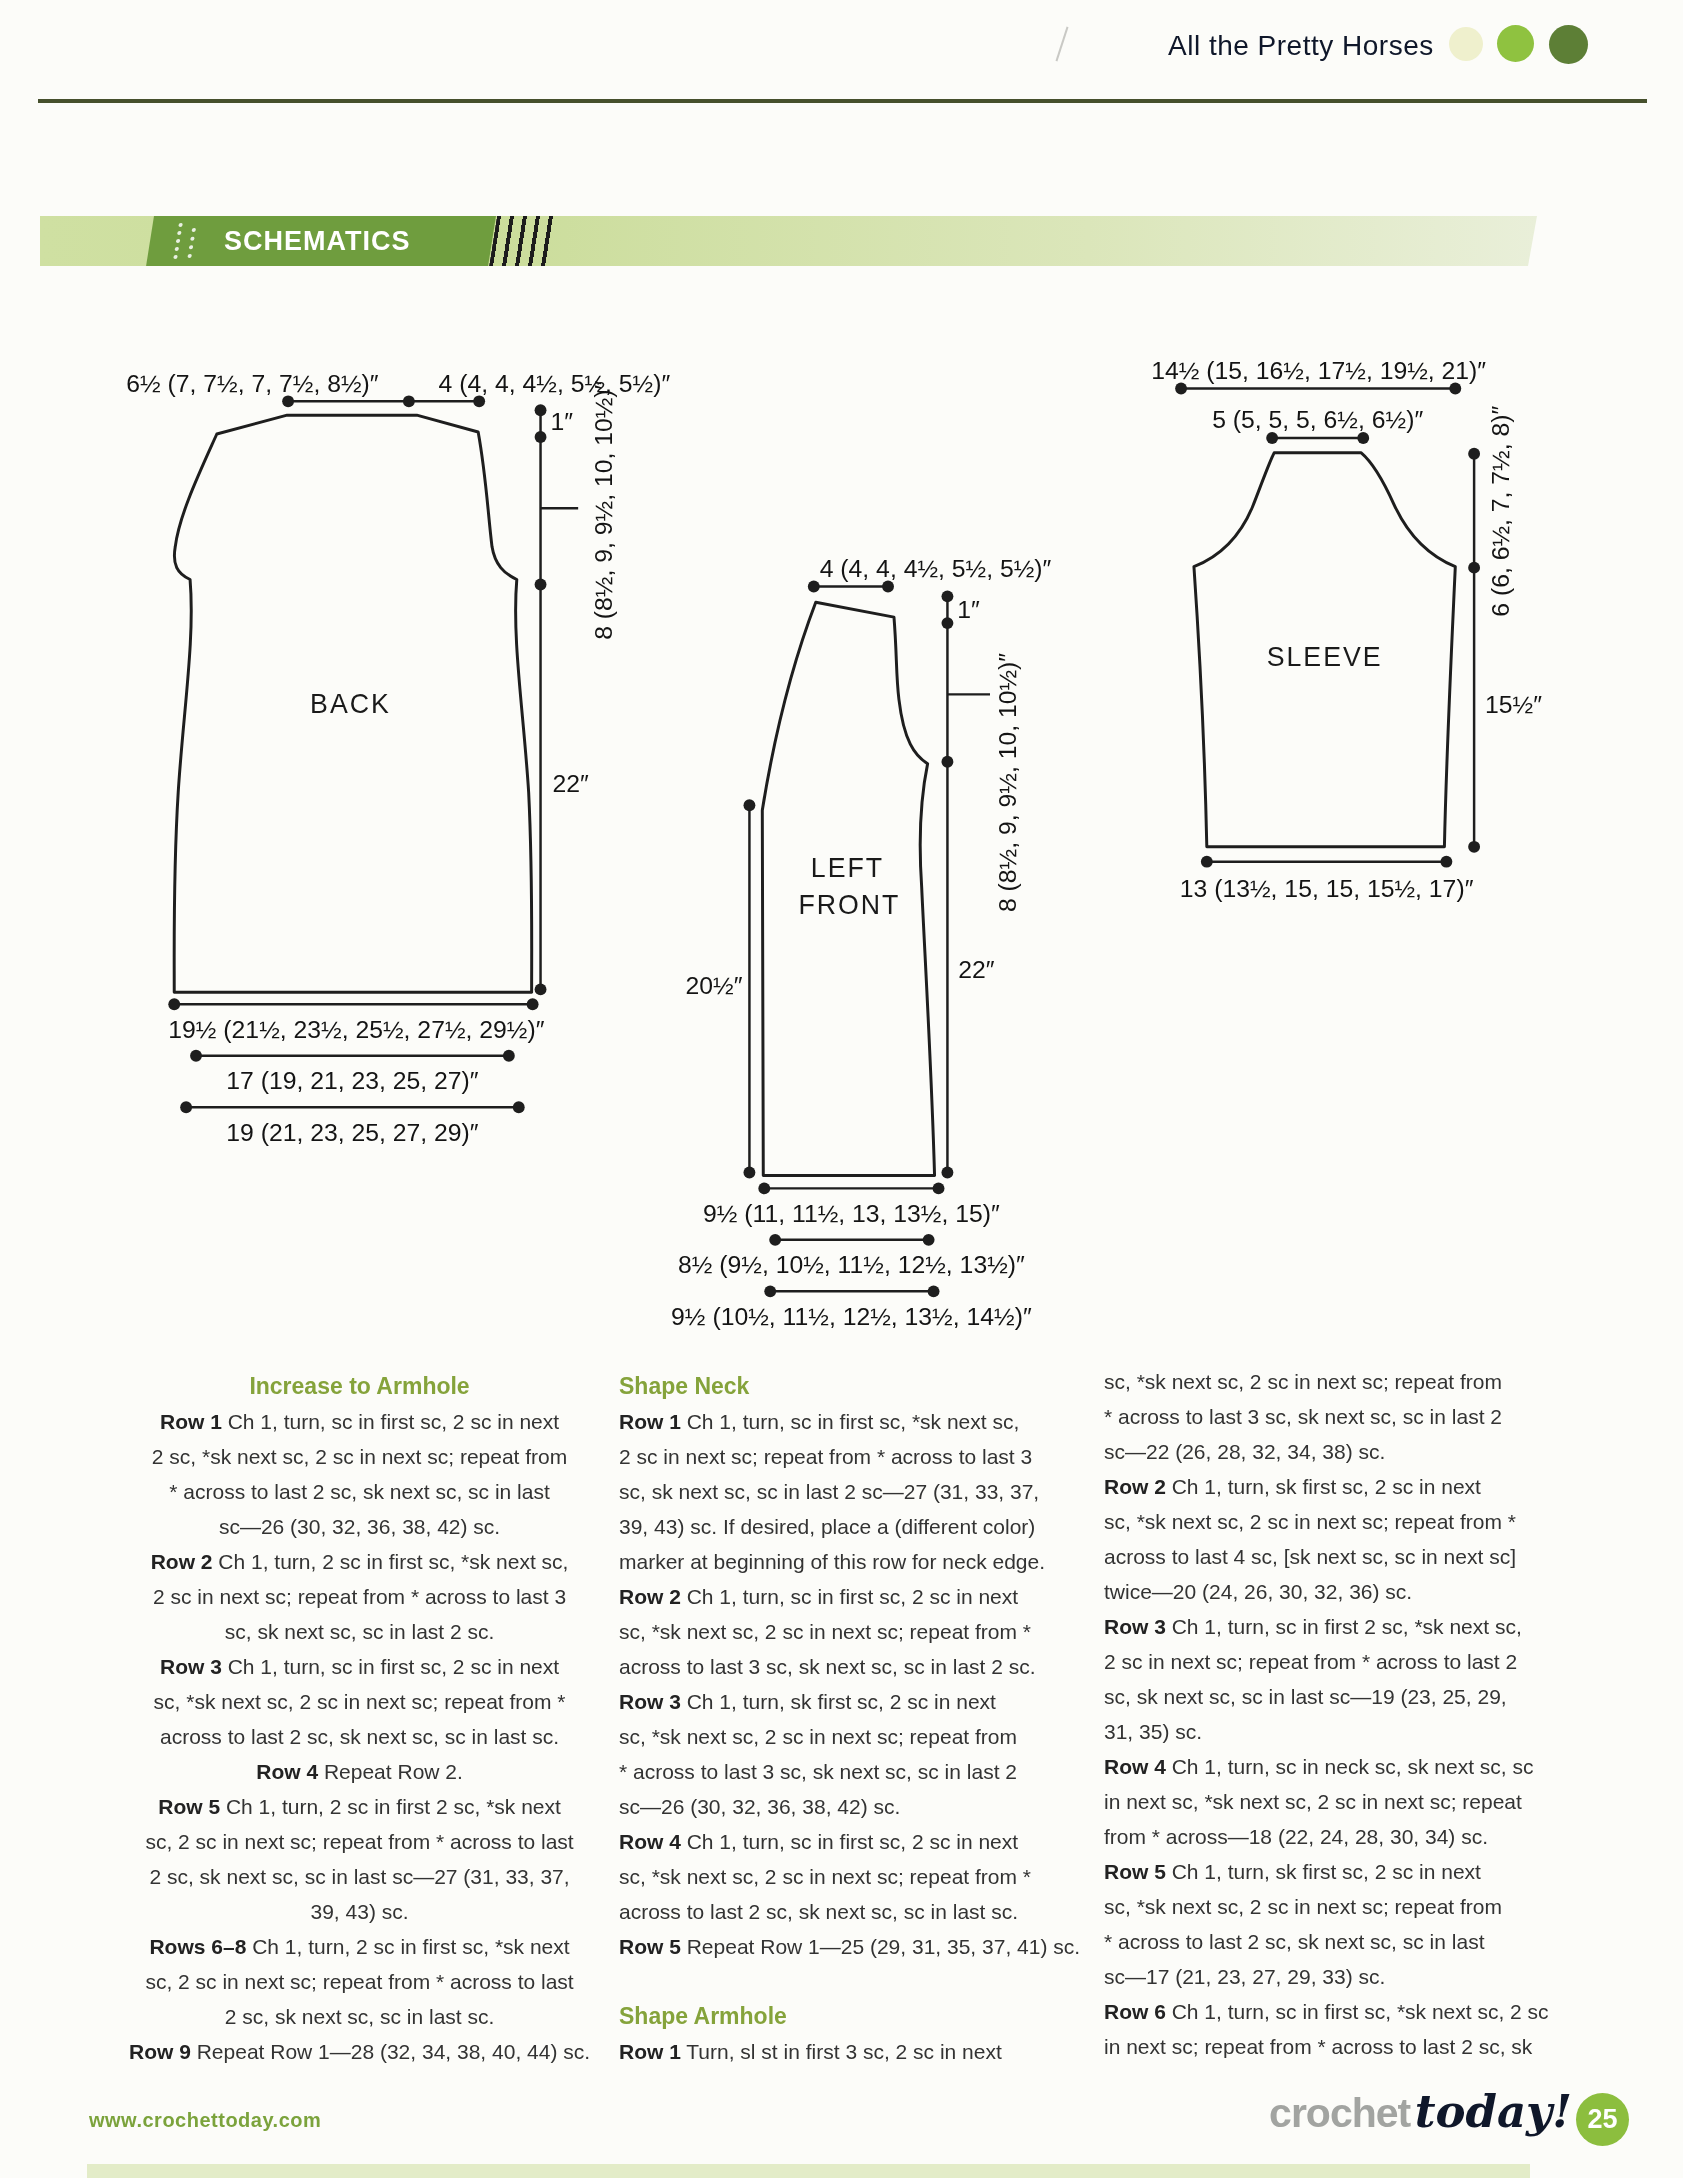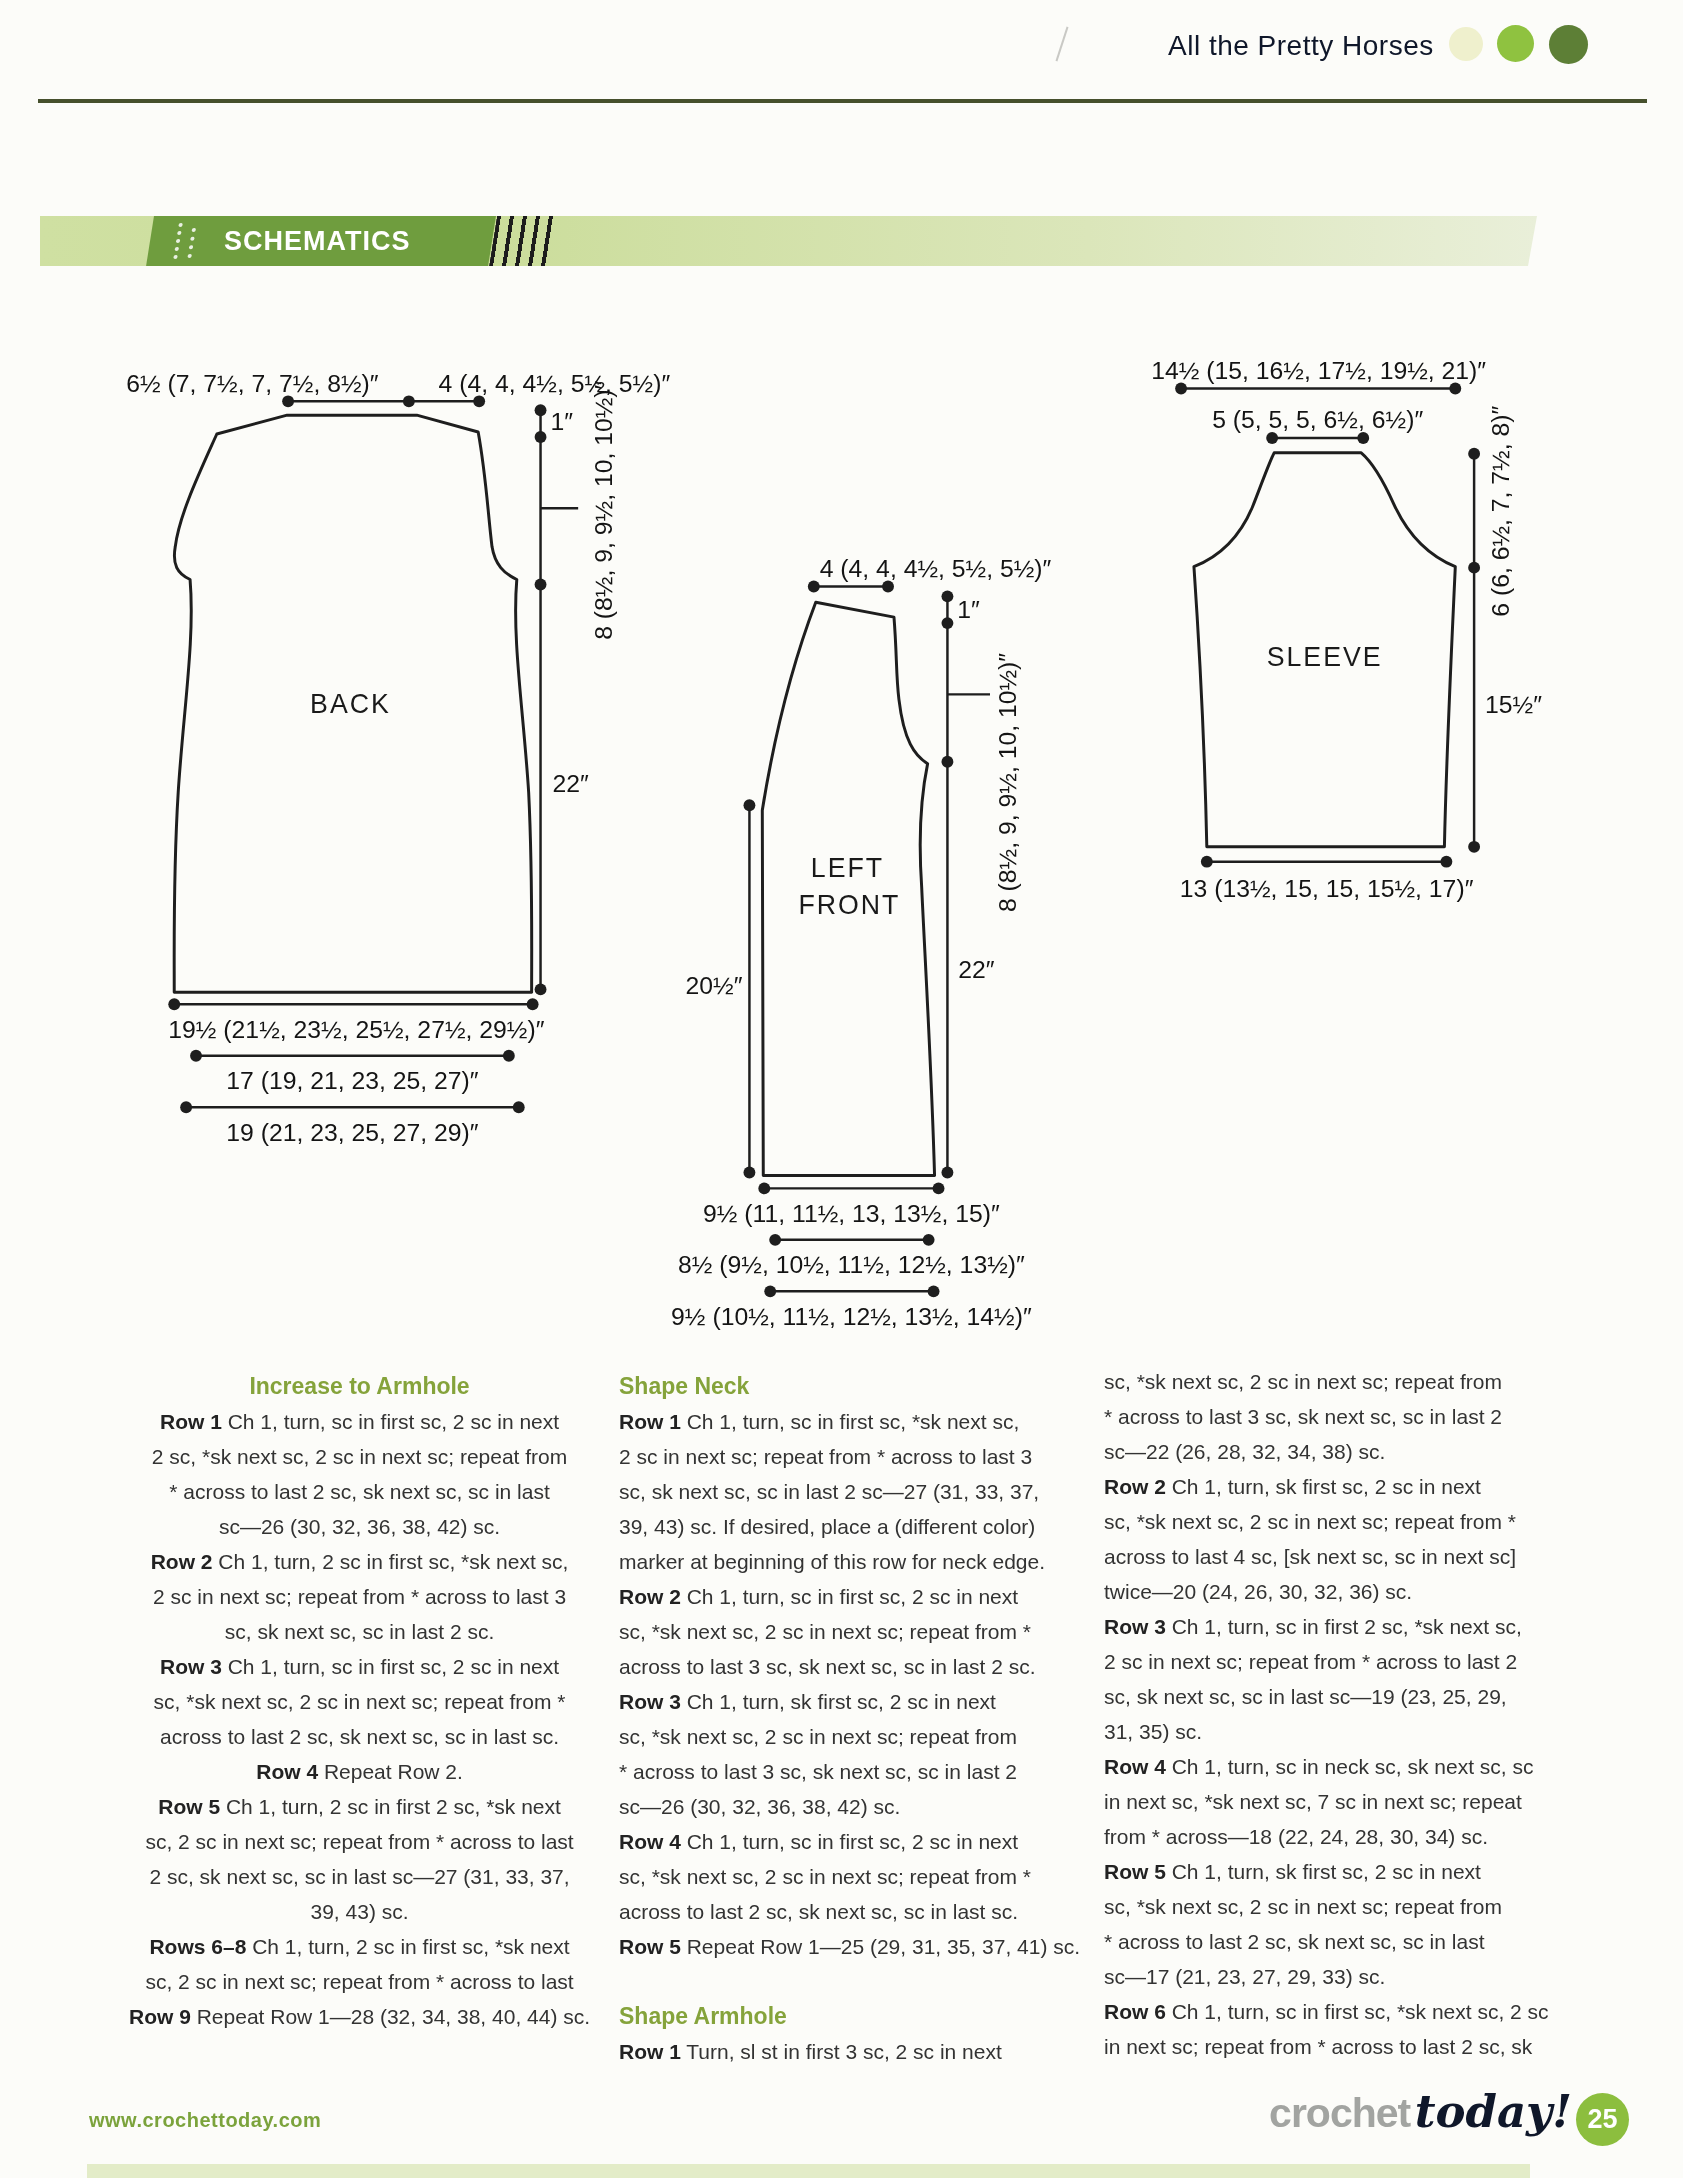--- a/index.html
+++ b/index.html
@@ -228,20 +228,21 @@
       <div class="t-line"><span class="h"></span><span class="b"></span><span class="t">sc, 2 sc in next sc; repeat from * across to last</span></div>
 
       <div class="t-line"><span class="h"></span><span class="b"></span><span class="t">2 sc, sk next sc, sc in last sc—27 (31, 33, 37,</span></div>
 
       <div class="t-line"><span class="h"></span><span class="b"></span><span class="t">39, 43) sc.</span></div>
 
       <div class="t-line"><span class="h"></span><span class="b">Rows 6–8</span><span class="t"> Ch 1, turn, 2 sc in first sc, *sk next</span></div>
 
       <div class="t-line"><span class="h"></span><span class="b"></span><span class="t">sc, 2 sc in next sc; repeat from * across to last</span></div>
 
+      <div class="t-line"><span class="h"></span><span class="b"></span><span class="t">2 sc, sk next sc, sc in last sc.</span></div>
 
       <div class="t-line"><span class="h"></span><span class="b">Row 9</span><span class="t"> Repeat Row 1—28 (32, 34, 38, 40, 44) sc.</span></div>
     </div>
   <div class="col col2">
 
       <div class="t-line"><span class="h">Shape Neck</span><span class="b"></span><span class="t"></span></div>
 
       <div class="t-line"><span class="h"></span><span class="b">Row 1</span><span class="t"> Ch 1, turn, sc in first sc, *sk next sc,</span></div>
 
       <div class="t-line"><span class="h"></span><span class="b"></span><span class="t">2 sc in next sc; repeat from * across to last 3</span></div>
@@ -299,21 +300,21 @@
       <div class="t-line"><span class="h"></span><span class="b">Row 3</span><span class="t"> Ch 1, turn, sc in first 2 sc, *sk next sc,</span></div>
 
       <div class="t-line"><span class="h"></span><span class="b"></span><span class="t">2 sc in next sc; repeat from * across to last 2</span></div>
 
       <div class="t-line"><span class="h"></span><span class="b"></span><span class="t">sc, sk next sc, sc in last sc—19 (23, 25, 29,</span></div>
 
       <div class="t-line"><span class="h"></span><span class="b"></span><span class="t">31, 35) sc.</span></div>
 
       <div class="t-line"><span class="h"></span><span class="b">Row 4</span><span class="t"> Ch 1, turn, sc in neck sc, sk next sc, sc</span></div>
 
-      <div class="t-line"><span class="h"></span><span class="b"></span><span class="t">in next sc, *sk next sc, 7 sc in next sc; repeat</span></div>
+      <div class="t-line"><span class="h"></span><span class="b"></span><span class="t">in next sc, *sk next sc, 2 sc in next sc; repeat</span></div>
 
       <div class="t-line"><span class="h"></span><span class="b"></span><span class="t">from * across—18 (22, 24, 28, 30, 34) sc.</span></div>
 
       <div class="t-line"><span class="h"></span><span class="b">Row 5</span><span class="t"> Ch 1, turn, sk first sc, 2 sc in next</span></div>
 
       <div class="t-line"><span class="h"></span><span class="b"></span><span class="t">sc, *sk next sc, 2 sc in next sc; repeat from</span></div>
 
       <div class="t-line"><span class="h"></span><span class="b"></span><span class="t">* across to last 2 sc, sk next sc, sc in last</span></div>
 
       <div class="t-line"><span class="h"></span><span class="b"></span><span class="t">sc—17 (21, 23, 27, 29, 33) sc.</span></div>

